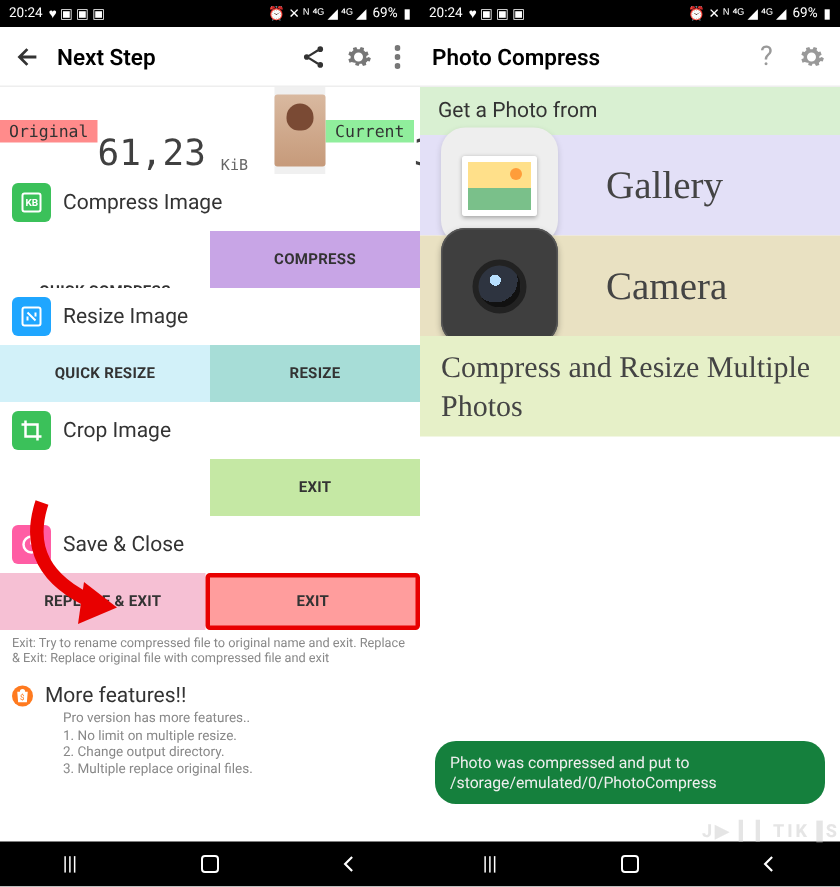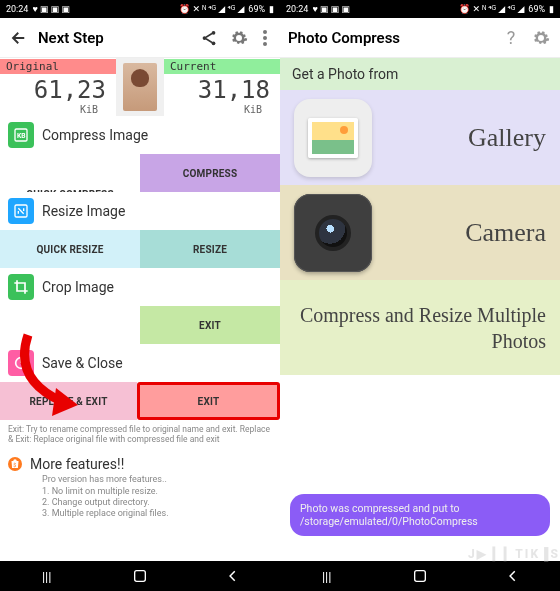--- a/index.html
+++ b/index.html
@@ -11,21 +11,21 @@
   .statusbar { height: 18px; background: #000; color: #fff; font-size: 9px; display: flex; align-items: center; padding: 0 6px; justify-content: space-between; }
   .statusbar .left, .statusbar .right { display: flex; gap: 4px; align-items: center; }
 
   
   .header { height: 40px; background: #fff; display: flex; align-items: center; padding: 0 8px; gap: 8px; border-bottom: 1px solid #eee; }
   .header .title { font-weight: 600; font-size: 15px; flex: 1; }
   .header .icon { width: 22px; height: 22px; display: flex; align-items: center; justify-content: center; color: #555; }
 
   
   .sizebar { display: flex; height: 58px; }
-  .sizebar .col { flex: 1; display: flex; flex-direction: column; align-items: center; justify-content: center; }
+  .sizebar .col { flex: 1; display: flex; flex-direction: row; align-items: center; justify-content: center; }
   .sizebar .col.orig { background: #fff; }
   .sizebar .col.curr { background: #fff; }
   .sizebar .label { font-family: monospace; font-size: 11px; padding: 1px 6px; width: 100%; text-align: left; }
   .sizebar .label.orig { background: #ff8b8b; color: #333; }
   .sizebar .label.curr { background: #90ee9c; color: #333; }
   .sizebar .val { font-family: monospace; font-size: 24px; color: #404040; margin-top: 2px; align-self: flex-end; padding-right: 10px; }
   .sizebar .unit { font-family: monospace; font-size: 10px; color: #666; align-self: flex-end; padding-right: 18px; }
   .sizebar .thumb { width: 48px; background: #f0f0f0; display: flex; align-items: center; justify-content: center; }
   .thumb-inner { width: 34px; height: 48px; background: linear-gradient(#d9b9a0,#c69a7a); border-radius: 2px; position: relative; }
   .thumb-inner::after { content:''; position:absolute; top:6px; left:8px; width:18px; height:18px; background:#7a4a34; border-radius:50% 50% 45% 45%; }
@@ -53,34 +53,34 @@
   .more { padding: 0 8px 4px; }
   .more .mtitle { font-size: 14px; color: #333; display:flex; align-items:center; gap:8px; padding:6px 0 2px; }
   .more .msub { font-size: 9px; color: #888; padding-left: 34px; line-height: 1.25; }
 
   
   .navbar { height: 30px; background: #000; display: flex; align-items: center; justify-content: space-around; margin-top: auto; }
   .navbar .nicon { color: #fff; width: 24px; height: 24px; display:flex; align-items:center; justify-content:center; }
 
   
   .r-header { background: #d9f0d2; padding: 8px 12px; font-size: 14px; color: #333; }
-  .r-tile { height: 95px; display: flex; align-items: center; padding: 0 14px; gap: 20px; text-align: right; }
+  .r-tile { height: 67px; display: flex; align-items: center; padding: 0 14px; gap: 32px; }
   .r-tile.gallery { background: #e3e0f7; }
   .r-tile.camera  { background: #e9e1c2; }
   .r-tile.multi   { background: #e6f0c8; padding: 12px 14px; }
   .r-tile .tlabel { font-family: "Brush Script MT", cursive; font-size: 26px; color: #444; flex:1; }
   .r-tile.multi .tlabel { font-size: 20px; line-height: 1.3; }
   .ticon { width: 78px; height: 78px; border-radius: 16px; display: flex; align-items: center; justify-content: center; }
   .ticon.photo { background: #eee; box-shadow: 0 2px 4px rgba(0,0,0,0.15); }
   .ticon.photo .inner { width: 50px; height: 40px; background: linear-gradient(#ffe08a 55%, #7ac08a 55%); border: 4px solid #fff; border-radius: 2px; position: relative; box-shadow: 0 1px 3px rgba(0,0,0,0.3); }
   .ticon.photo .inner::before { content:''; position:absolute; top:4px; right:6px; width:8px; height:8px; background:#ff9d3a; border-radius:50%; }
   .ticon.cam { background: #3f3f3f; box-shadow: inset 0 0 0 1px #555, 0 2px 4px rgba(0,0,0,0.3); }
   .ticon.cam .lens { width: 36px; height: 36px; background: radial-gradient(circle at 40% 35%, #b8e0ff 0 15%, #2e3440 15% 60%, #111 60%); border-radius: 50%; border: 4px solid #222; }
 
-  .toast { position: absolute; bottom: 55px; left: 10px; right: 10px; background: #8b5cf6; color: #eee; font-size: 10.5px; padding: 8px 10px; border-radius: 14px; line-height: 1.25; }
+  .toast { position: absolute; bottom: 55px; left: 10px; right: 10px; background: #15803d; color: #eee; font-size: 10.5px; padding: 8px 10px; border-radius: 14px; line-height: 1.25; }
 
   .watermark { position: absolute; right: 0; bottom: 30px; color: #ccc; font-size: 12px; font-weight: 800; letter-spacing: 2px; opacity: 0.5; pointer-events:none; }
 
   
   .arrow { position: absolute; left: 8px; top: 330px; width: 150px; height: 90px; pointer-events: none; }
 
   svg { display: block; }
 </style>
 </head>
 <body>

